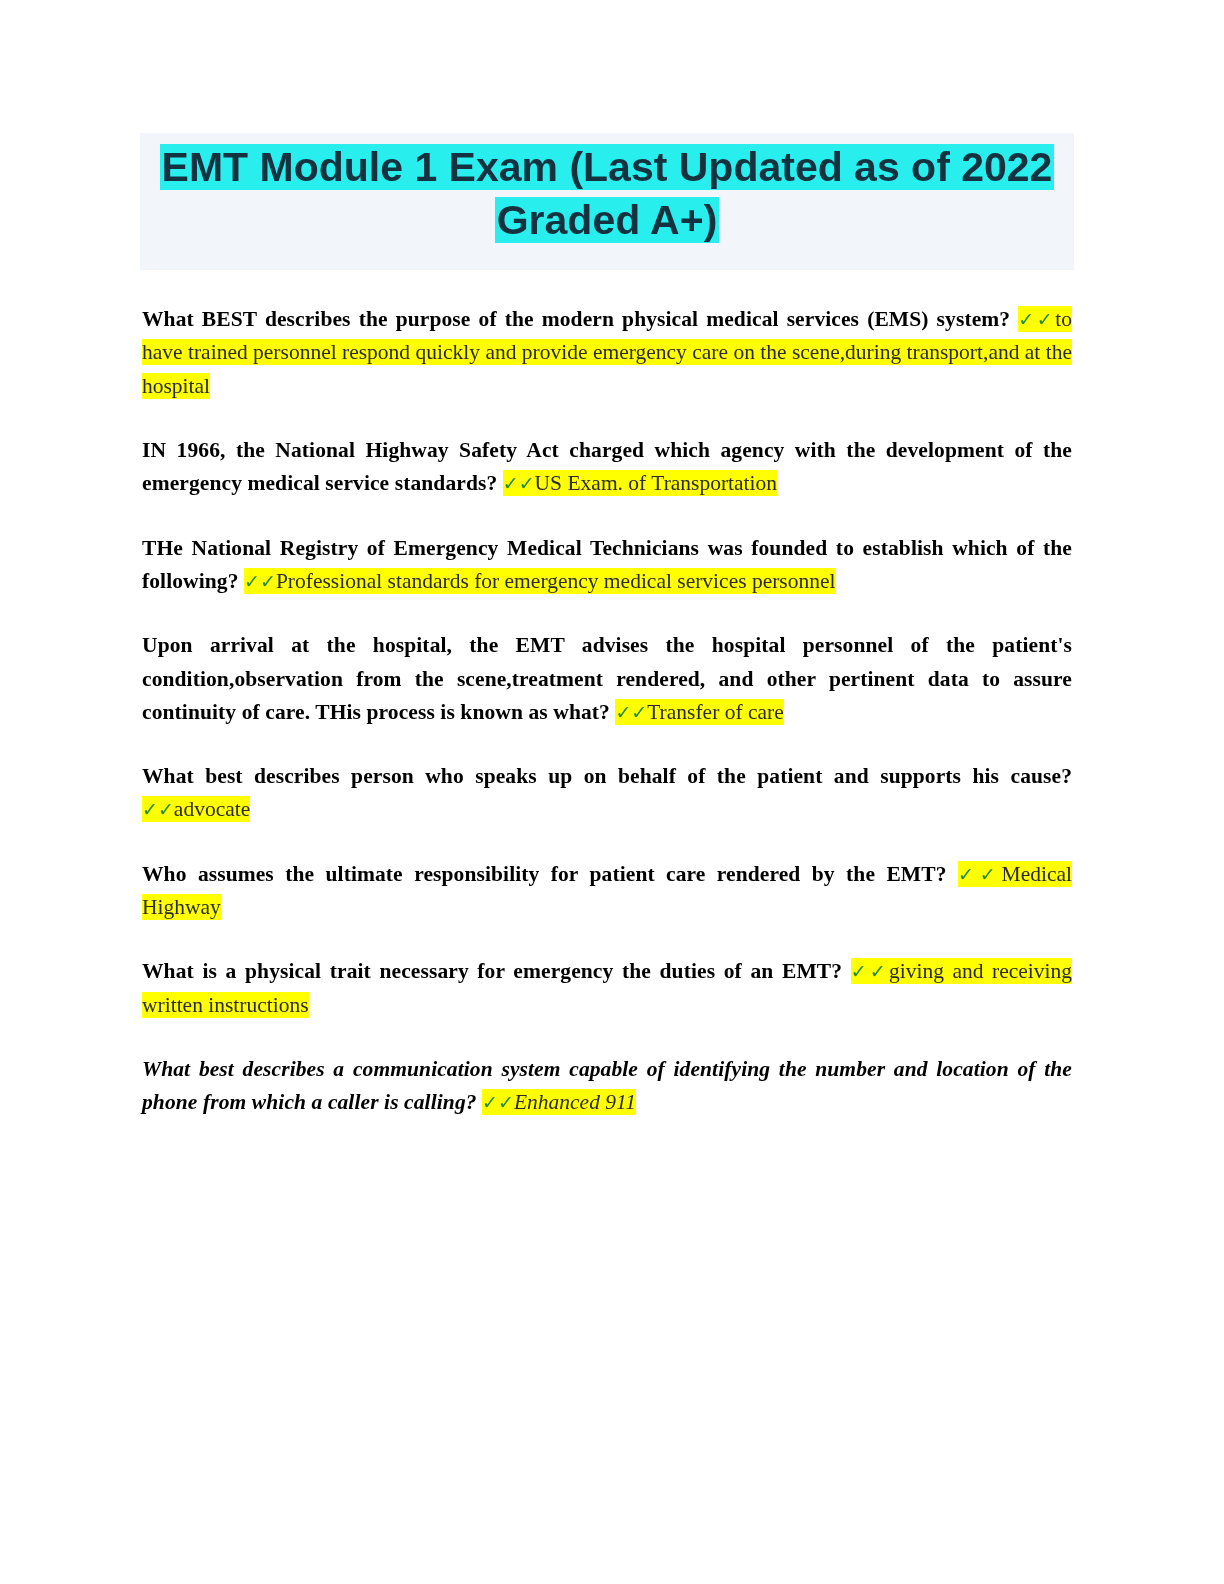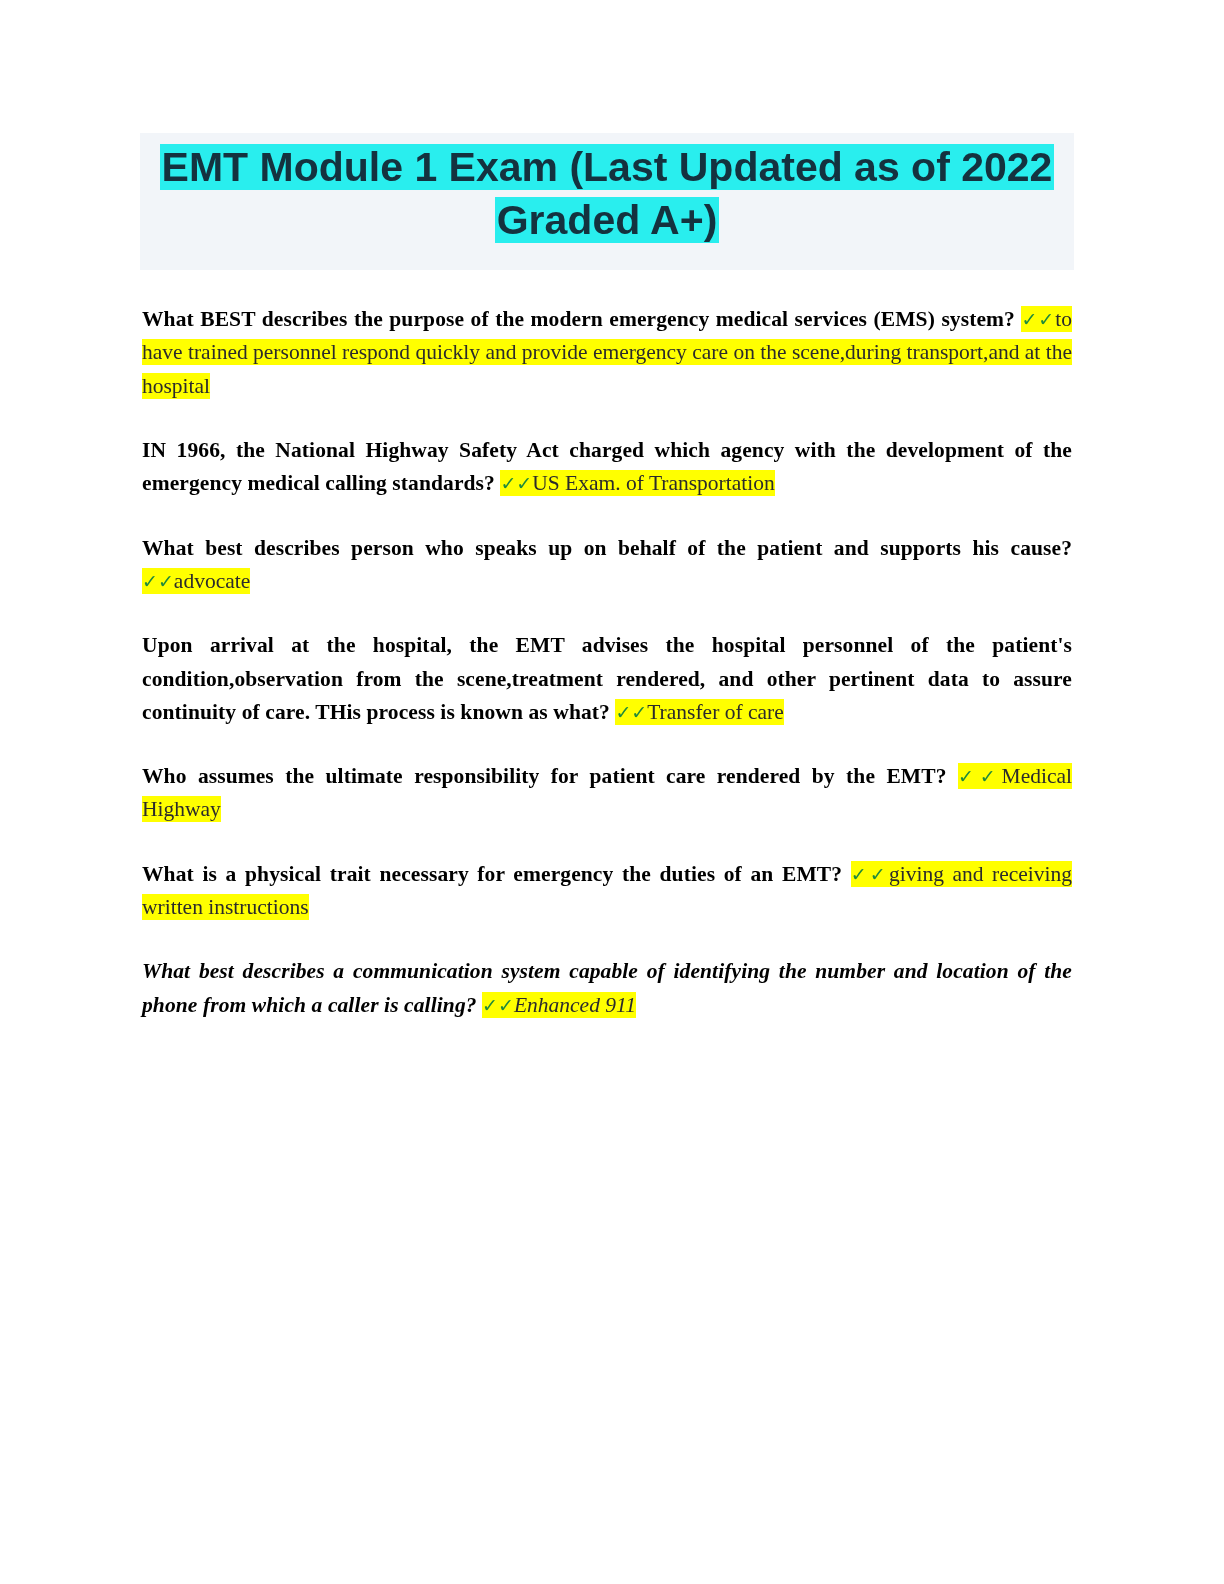--- a/index.html
+++ b/index.html
@@ -77,34 +77,37 @@
 
 <div class="page">
 
   <div class="title-block">
     <h1 class="title-text"><span class="title-hl">EMT Module 1 Exam (Last Updated as of 2022 Graded A+)</span></h1>
   </div>
 
   <div class="content">
 
     <p class="qa">
-      <span class="q"> What BEST describes the purpose of the modern emergency medical services (EMS) system? </span><span class="a nowrap-pad"><span class="check">✓✓</span><span>to have trained personnel respond quickly and provide emergency care on the scene,during transport,and at the hospital</span></span>
+      <span class="q"> What BEST describes the purpose of the modern physical medical services (EMS) system? </span><span class="a nowrap-pad"><span class="check">✓✓</span><span>to have trained personnel respond quickly and provide emergency care on the scene,during transport,and at the hospital</span></span>
     </p>
 
     <p class="qa">
-      <span class="q">IN 1966, the National Highway Safety Act charged which agency with the development of the emergency medical calling standards? </span><span class="a nowrap-pad"><span class="check">✓✓</span><span>US Exam. of Transportation</span></span>
+      <span class="q">IN 1966, the National Highway Safety Act charged which agency with the development of the emergency medical service standards? </span><span class="a nowrap-pad"><span class="check">✓✓</span><span>US Exam. of Transportation</span></span>
     </p>
 
-
     <p class="qa">
-      <span class="q">What best describes person who speaks up on behalf of the patient and supports his cause? </span><span class="a nowrap-pad"><span class="check">✓✓</span><span>advocate</span></span>
+      <span class="q">THe National Registry of Emergency Medical Technicians was founded to establish which of the following? </span><span class="a nowrap-pad"><span class="check">✓✓</span><span>Professional standards for emergency medical services personnel</span></span>
     </p>
 
     <p class="qa">
       <span class="q">Upon arrival at the hospital, the EMT advises the hospital personnel of the patient's condition,observation from the scene,treatment rendered, and other pertinent data to assure continuity of care. THis process is known as what? </span><span class="a nowrap-pad"><span class="check">✓✓</span><span>Transfer of care</span></span>
+    </p>
+
+    <p class="qa">
+      <span class="q">What best describes person who speaks up on behalf of the patient and supports his cause? </span><span class="a nowrap-pad"><span class="check">✓✓</span><span>advocate</span></span>
     </p>
 
     <p class="qa">
       <span class="q">Who assumes the ultimate responsibility for patient care rendered by the EMT? </span><span class="a nowrap-pad"><span class="check">✓✓</span><span>Medical Highway</span></span>
     </p>
 
     <p class="qa">
       <span class="q">What is a physical trait necessary for emergency the duties of an EMT? </span><span class="a nowrap-pad"><span class="check">✓✓</span><span>giving and receiving written instructions</span></span>
     </p>
 

